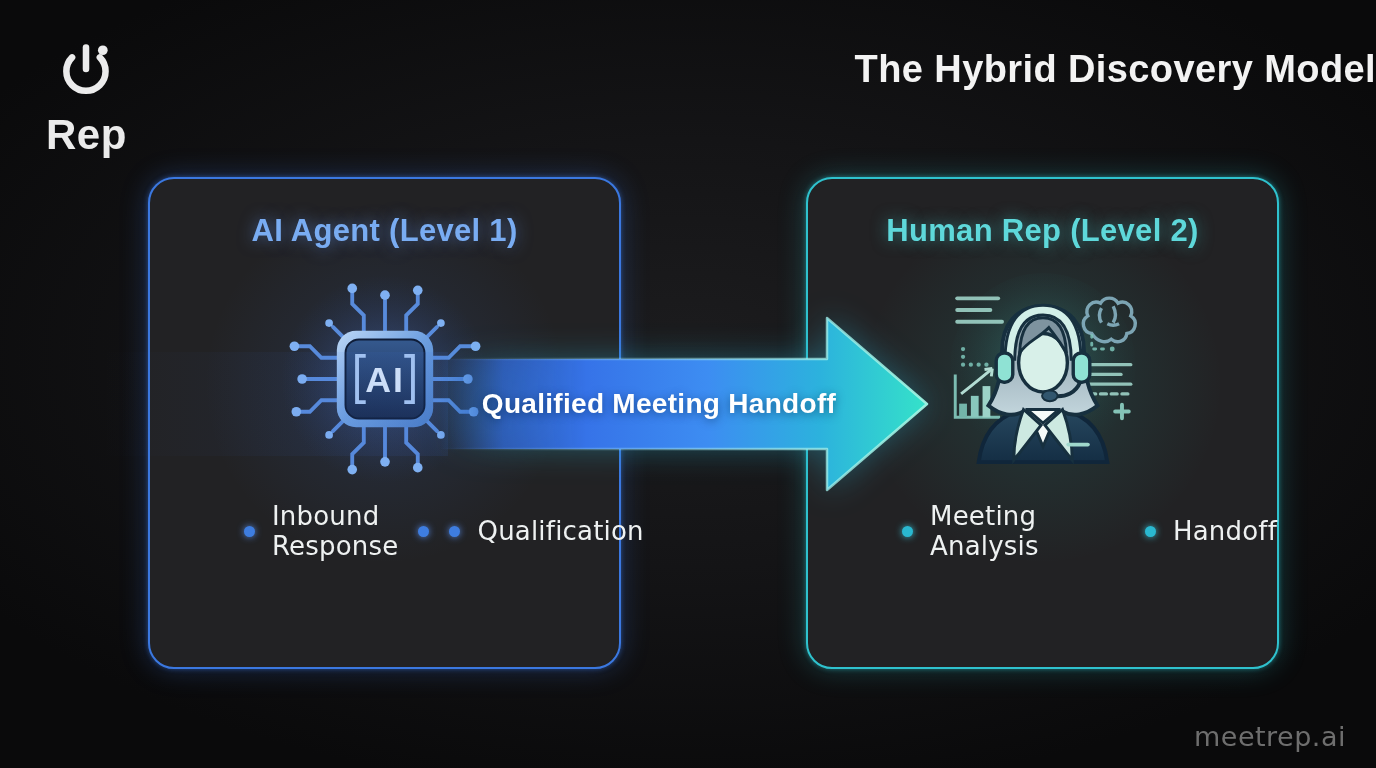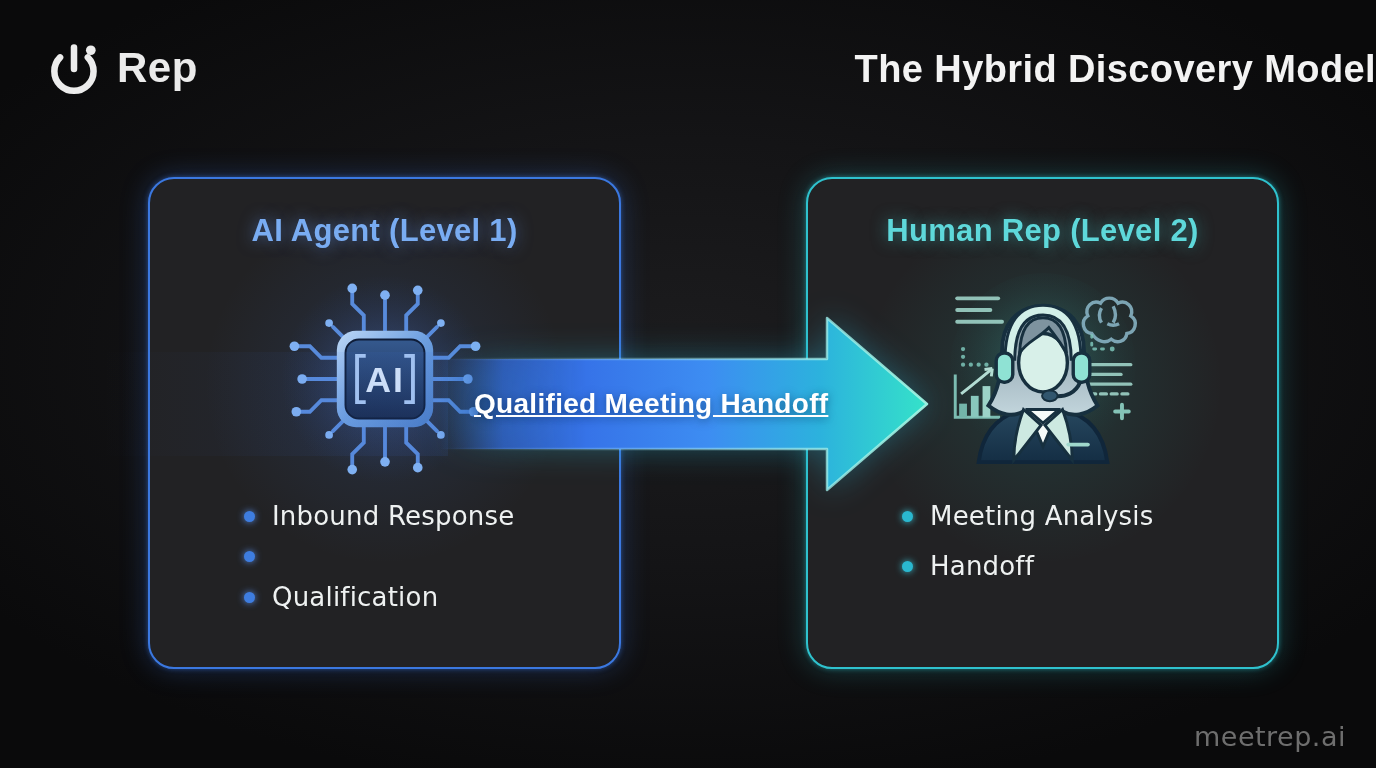--- a/index.html
+++ b/index.html
@@ -6,21 +6,21 @@
   html,body { background:#000; }
   body { width:1376px; height:768px; overflow:hidden; font-family:"Liberation Sans", sans-serif; }
 
   .canvas {
     position:relative; width:1376px; height:768px; overflow:hidden;
     background:
       radial-gradient(ellipse 62% 58% at 50% 46%, #1c1c1e 0%, #141416 48%, #0a0a0b 100%);
   }
 
   
-  .logo { position:absolute; left:46px; top:40px; display:flex; align-items:center; gap:15px; }
+  .logo { position:absolute; left:46px; top:40px; display:flex; align-items:center; gap:15px;flex-direction:column; }
   .logo svg { display:block; }
   .logo-text { font-size:42px; font-weight:700; color:#ebebeb; letter-spacing:0.5px; }
 
   .main-title {
     position:absolute; left:0; top:48px; width:100%; text-align:right;
     font-size:38px; font-weight:700; color:#f3f3f3; letter-spacing:0.4px;
   }
 
   
   .box {
@@ -42,44 +42,43 @@
     position:absolute; top:34px; left:0; width:100%; text-align:center;
     font-size:31px; font-weight:700; letter-spacing:0.3px;
   }
   .box--ai .box-title    { color:#79acf2; text-shadow:0 0 16px rgba(100,150,240,0.55); }
   .box--human .box-title { color:#5ed8da; text-shadow:0 0 16px rgba(70,215,215,0.5); }
 
   .box-icon { position:absolute; top:94px; left:50%; transform:translateX(-50%); }
 
   .bullets {
     position:absolute; left:94px; top:322px; list-style:none;
-    display:flex; flex-direction:column; gap:20px;
+    display:flex; flex-direction:row; gap:20px;
   }
   .bullet-row { display:flex; align-items:center; gap:17px; }
   .bullet-dot { width:11px; height:11px; border-radius:50%; flex:0 0 auto; }
   .box--ai .bullet-dot    { background:#3e7de0; box-shadow:0 0 7px rgba(90,145,240,0.9); }
   .box--human .bullet-dot { background:#2ab8d0; box-shadow:0 0 7px rgba(60,200,220,0.9); }
   .bullet-label {
     font-family:"DejaVu Sans", sans-serif; font-size:26px; color:#eef1f1; letter-spacing:0.2px;
   }
 
   
   .arrow-glow-band {
     position:absolute; left:100px; top:352px; width:348px; height:104px;
     background:linear-gradient(to right, rgba(60,110,220,0), rgba(60,110,220,0.10));
   }
   .arrow-svg {
     position:absolute; left:430px; top:300px; width:510px; height:208px;
     filter:drop-shadow(0 0 16px rgba(40,175,210,0.38));
   }
   .arrow-label {
-    position:absolute; left:474px; top:388px; width:460px; text-align:left;
+    position:absolute; left:429px; top:388px; width:460px; text-align:center;
     font-size:28px; font-weight:700; color:#ffffff; letter-spacing:0.3px;
     text-shadow:0 2px 8px rgba(0,40,80,0.55);
-    text-decoration:underline;
   }
 
   
   .watermark {
     position:absolute; right:30px; bottom:16px;
     font-family:"DejaVu Sans", sans-serif; font-size:27px; color:#6e6e6e; letter-spacing:0.5px;
   }
 </style>
 </head>
 <body>

